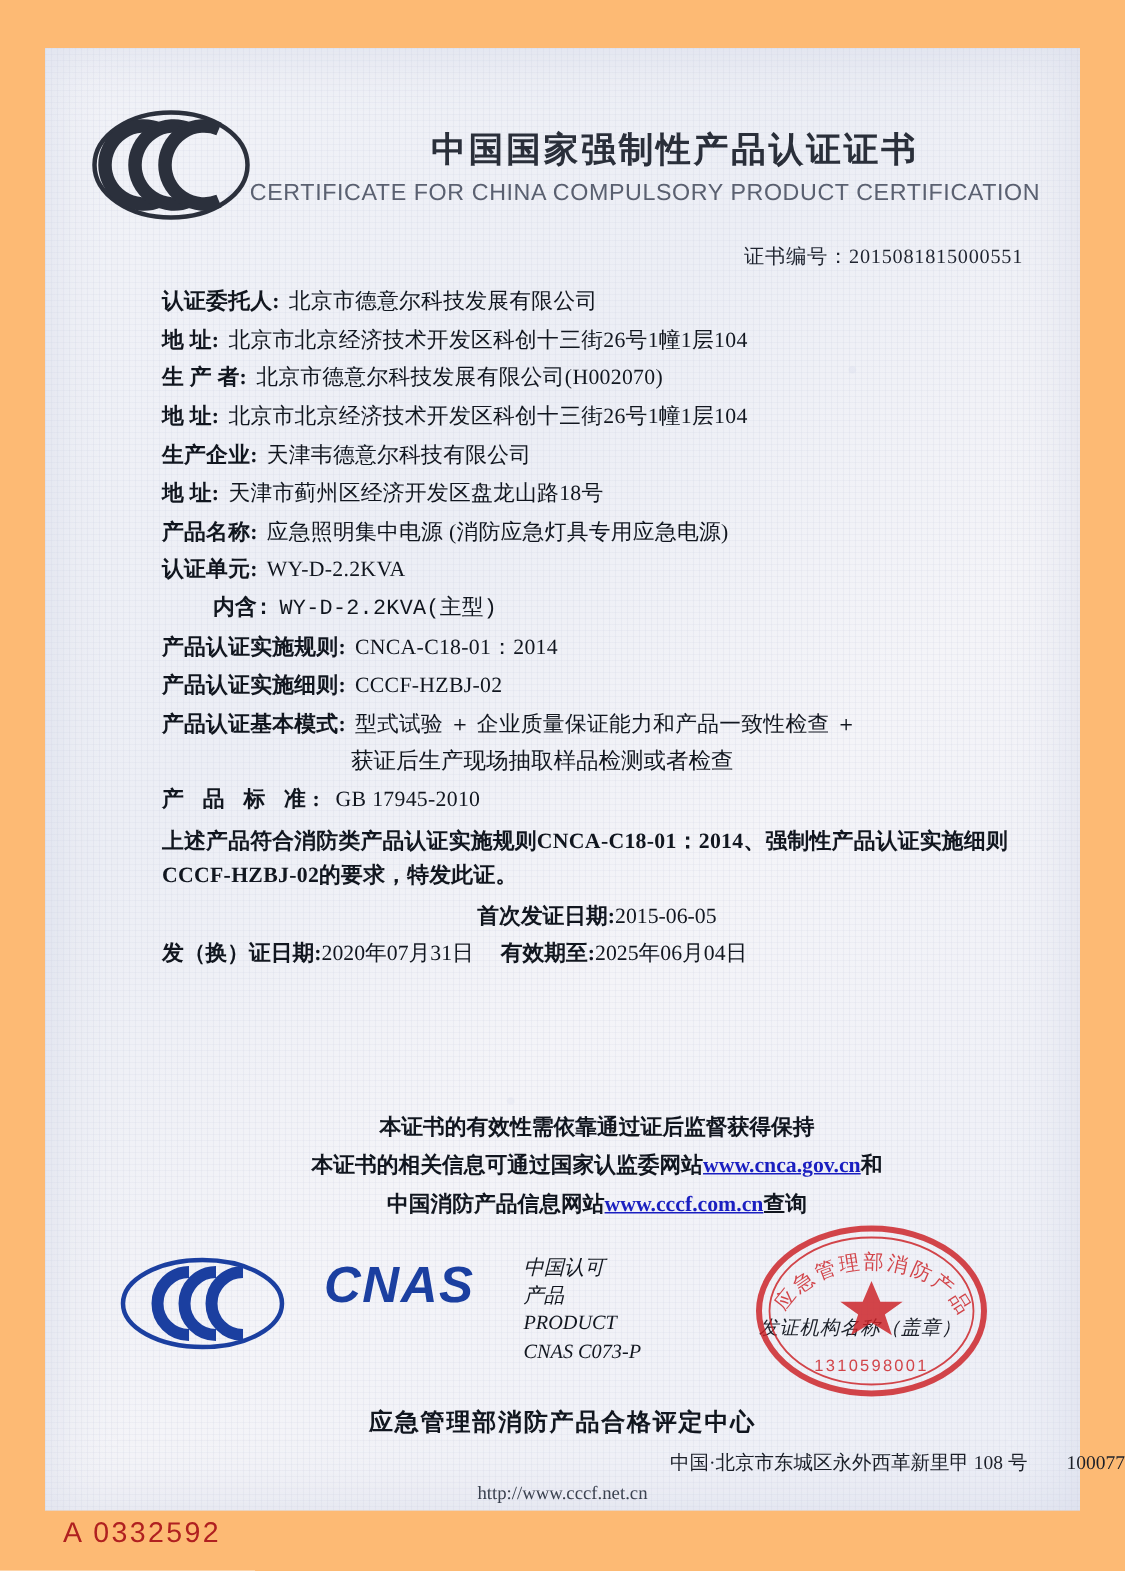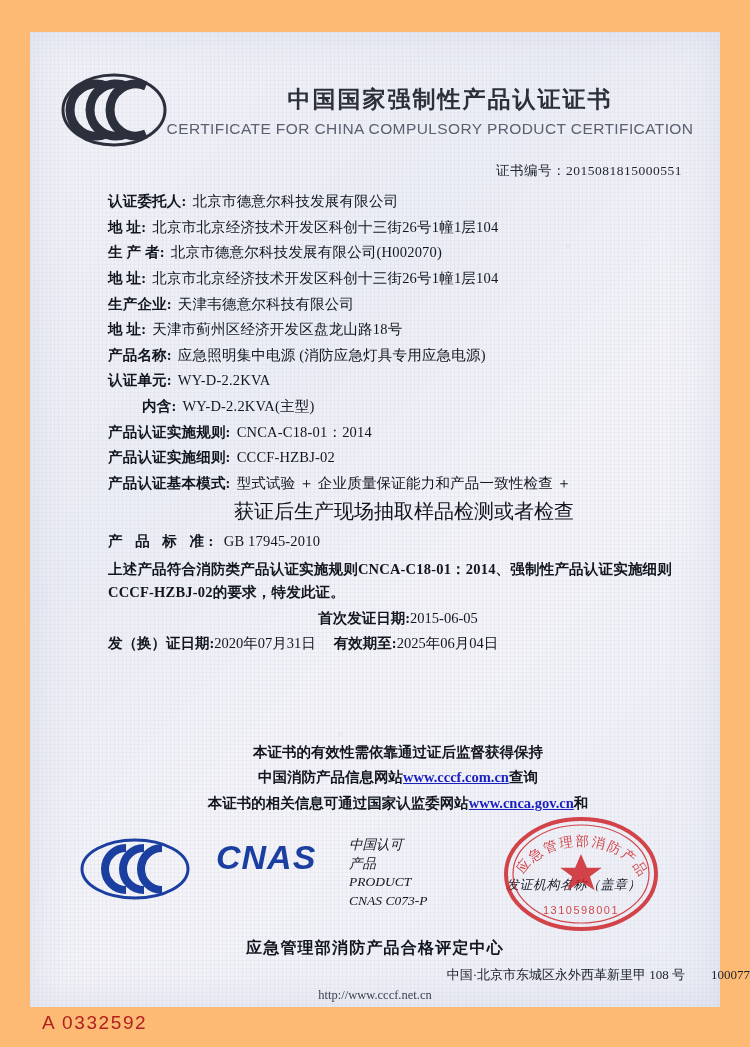--- a/index.html
+++ b/index.html
@@ -122,24 +122,25 @@
   .row .lbl.sp {
     letter-spacing: 4.5px;
   }
   .row .val {
     flex: 1 1 auto;
     padding-left: 6px;
     letter-spacing: 0.2px;
   }
   .row.indent {
     padding-left: 34px;
+    font-family: Liberation Mono, monospace;
   }
   .subrow {
     padding-left: 126px;
-    font-size: 20px;
+    font-size: 15px;
     color: #11161f;
     margin-top: -2px;
     margin-bottom: 7.5px;
     font-family: Liberation Serif, serif;
   }
   .paragraph {
     font-size: 14.5px;
     font-weight: bold;
     color: #11161f;
     line-height: 1.55;
@@ -373,24 +374,24 @@
 
     <div class="dates-row">
       <span class="lbl">发（换）证日期:</span><span>2020年07月31日</span><span class="gap-sm"></span><span class="lbl">有效期至:</span><span>2025年06月04日</span>
     </div>
 
   </div>
 
   <div class="notes">
     <div>本证书的有效性需依靠通过证后监督获得保持</div>
     <div>
+      <span>本证书的相关信息可通过国家认监委网站</span><a href="#">www.cnca.gov.cn</a><span>和</span>
+    </div>
+    <div>
       <span>中国消防产品信息网站</span><a href="#">www.cccf.com.cn</a><span>查询</span>
-    </div>
-    <div>
-      <span>本证书的相关信息可通过国家认监委网站</span><a href="#">www.cnca.gov.cn</a><span>和</span>
     </div>
   </div>
 
   <div class="logo-ccc2">
     <svg width="110" height="62" viewBox="0 0 110 62">
       <ellipse cx="55" cy="31" rx="53" ry="29" fill="none" stroke="#1b3fa0" stroke-width="3"></ellipse>
       <path d="M46 10 A21 21 0 1 0 46 52" fill="none" stroke="#1b3fa0" stroke-width="8"></path>
       <path d="M64 10 A21 21 0 1 0 64 52" fill="none" stroke="#1b3fa0" stroke-width="8"></path>
       <path d="M82 10 A21 21 0 1 0 82 52" fill="none" stroke="#1b3fa0" stroke-width="8"></path>
     </svg>

